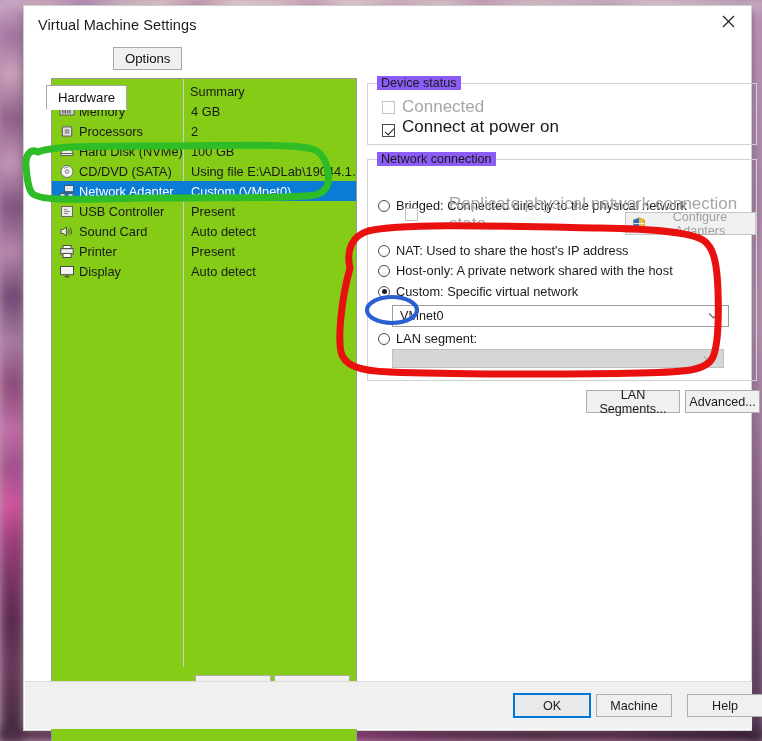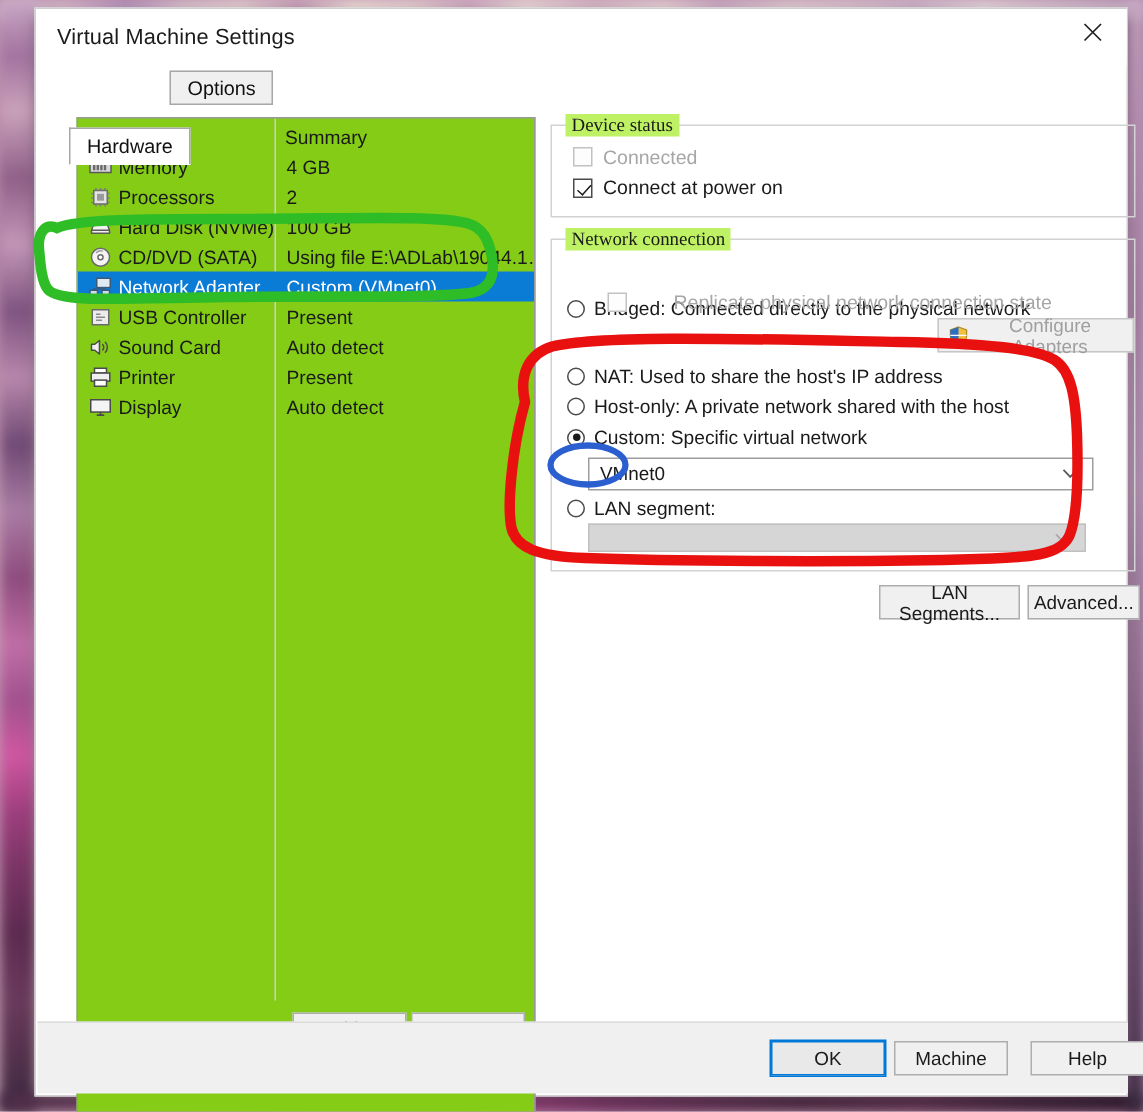--- a/index.html
+++ b/index.html
@@ -187,33 +187,32 @@
 
   
   .groupbox {
     position: absolute;
     border: 1px solid #d2d2d2;
   }
   .group-title {
     position: absolute;
     top: -8px; left: 9px;
     padding: 0 4px;
-    background: #bef264;
+    background: #8b5cf6;
     font-size: 12.6px;
     color: #1a1a1a;
-    font-family: Liberation Serif, serif;
   }
   #device-status-group  { left: 343px; top: 77px;  width: 390px; height: 62px; }
   #network-group        { left: 343px; top: 153px; width: 390px; height: 222px; }
 
   
   .checkrow {
     position: absolute;
     display: flex; align-items: center;
-    font-size: 13px;
+    font-size: 17px;
     color: #1a1a1a;
     cursor: pointer;
   }
   .checkrow.disabled { color: #a6a6a6; cursor: default; }
   .cbox {
     width: 13px; height: 13px;
     border: 1px solid #4a4a4a;
     background: #ffffff;
     margin-right: 7px;
     position: relative;

